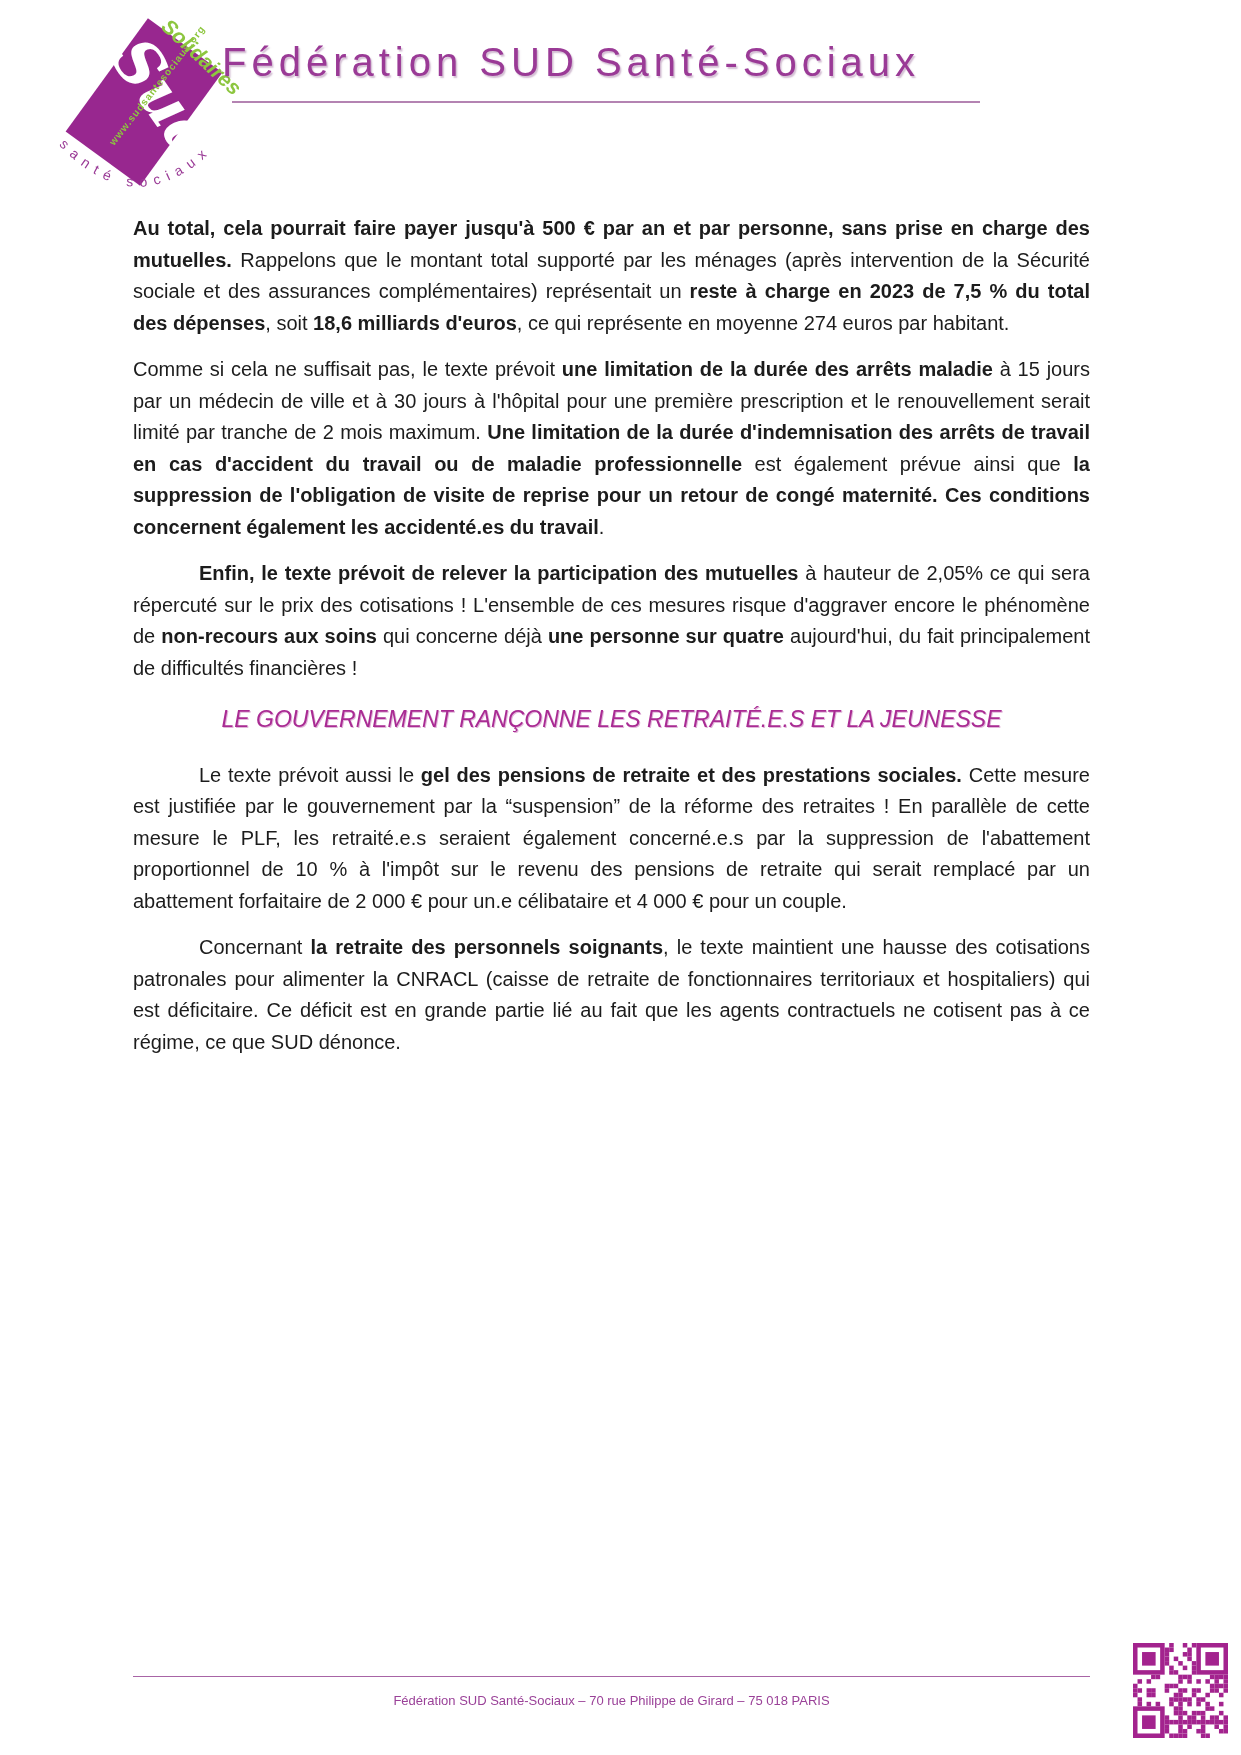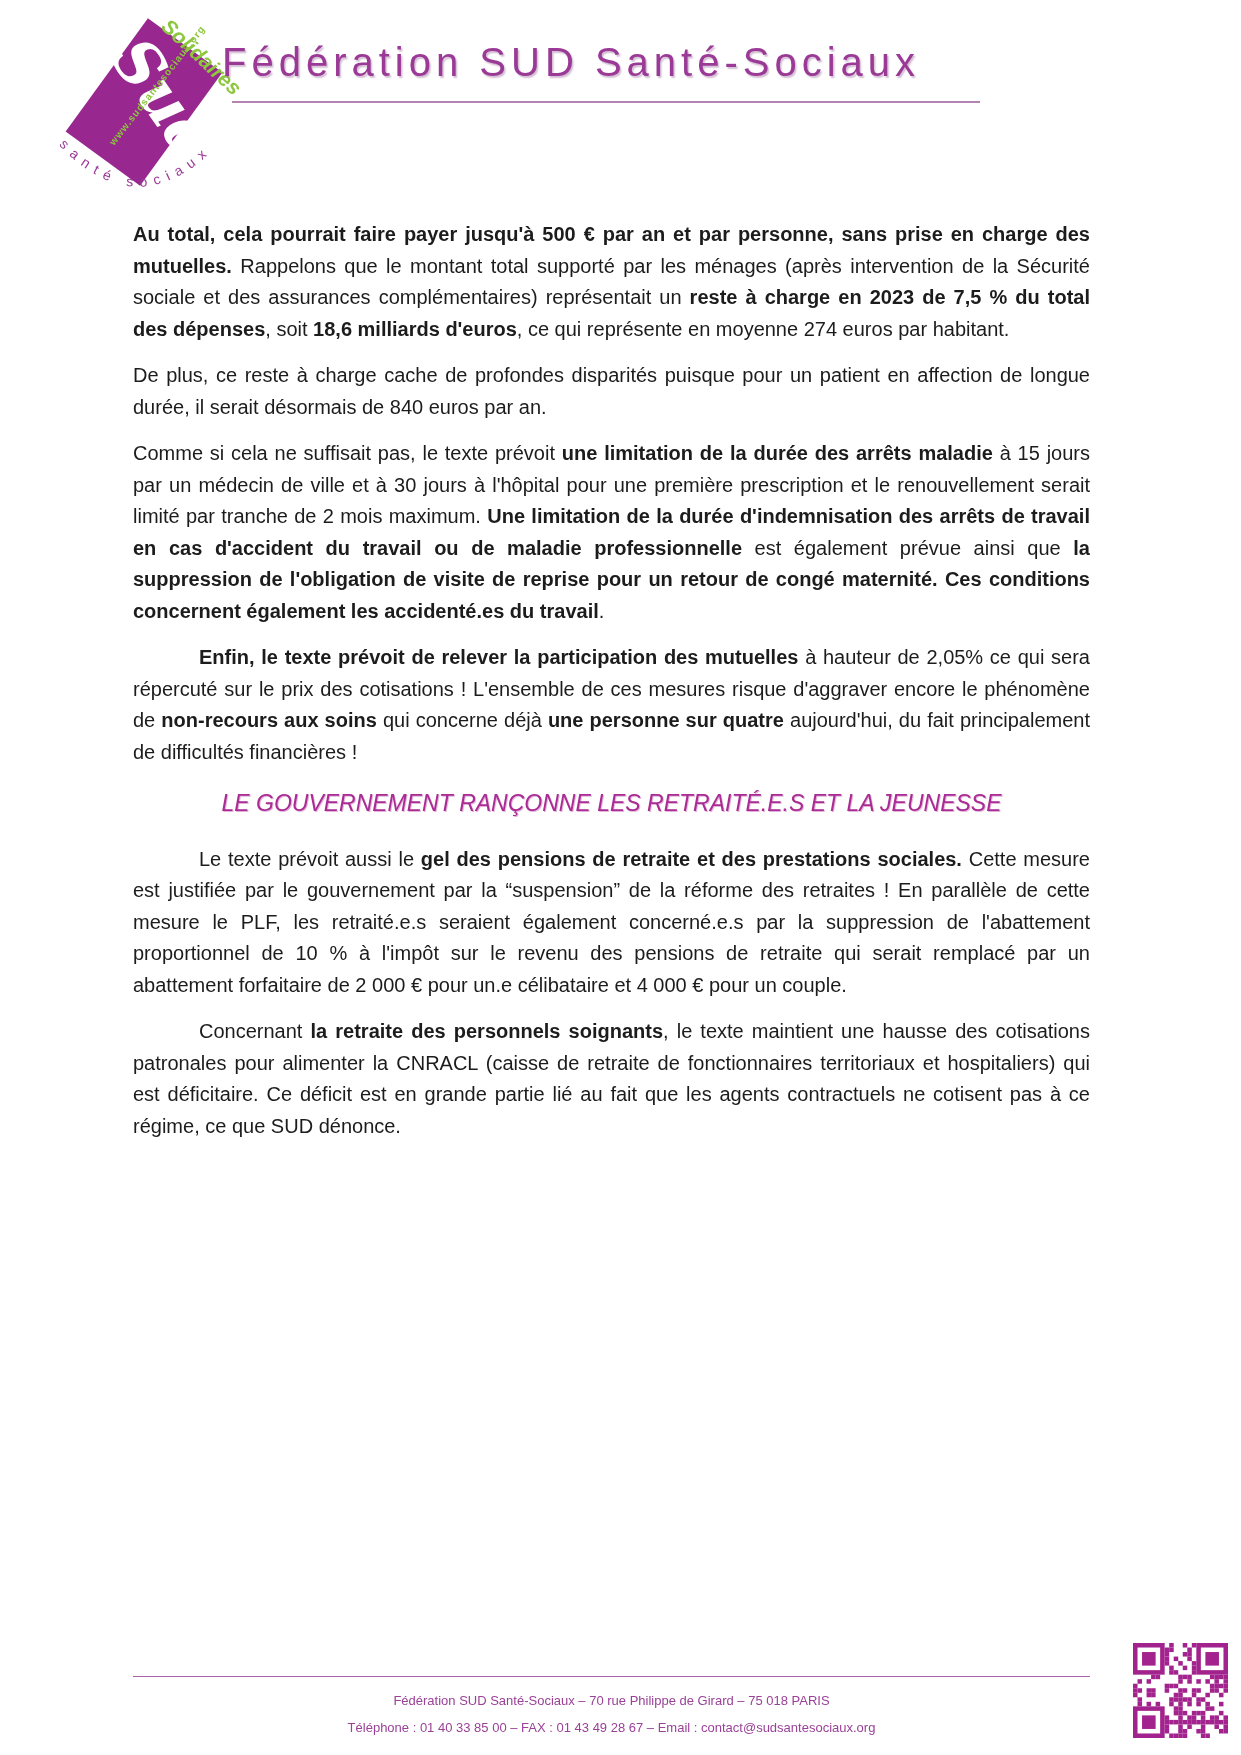--- a/index.html
+++ b/index.html
@@ -11,21 +11,21 @@
   .logo{position:absolute;left:50px;top:4px;width:190px;height:205px;}
   .page-title{
     position:absolute;left:222px;top:40px;width:765px;
     font-size:40px;letter-spacing:5px;color:#9a3a96;font-weight:normal;margin:0;
     text-shadow:1.5px 1.5px 1.5px rgba(130,70,130,.35);
     white-space:nowrap;
   }
   .header-rule{position:absolute;left:232px;top:101px;width:748px;height:0;border-top:2px solid #b483b2;}
   
   .body-col{position:absolute;left:133px;top:207px;width:957px;font-size:20px;line-height:31.5px;}
-  .body-col p{margin:12px 0 15px 0;text-align:justify;}
+  .body-col p{margin:6px 0 15px 0;text-align:justify;}
   .body-col p.indent{text-indent:66px;}
   .body-col p.lead-italic{font-weight:bold;font-style:italic;text-align:left;}
   .body-col .b{font-weight:bold;}
   .section-heading{
     margin:20px 0 24px 0;text-align:center;color:#a92b93;
     font-size:23px;font-weight:normal;font-style:italic;letter-spacing:0px;
     text-shadow:1px 1px 0 rgba(169,43,147,.35);
   }
   
   .footer-rule{position:absolute;left:133px;top:1676px;width:957px;height:0;border-top:1.5px solid #a864a6;}
@@ -47,32 +47,30 @@
     <text font-family="Liberation Sans, sans-serif" font-size="14" letter-spacing="7" fill="#9a3a96">
       <textPath href="#arcPath" startOffset="4">santé sociaux</textPath>
     </text>
   </svg>
 
   <h1 class="page-title">Fédération SUD Santé-Sociaux</h1>
   <div class="header-rule"></div>
 
   <div class="body-col">
       <p><span class="b">Au total, cela pourrait faire payer jusqu'à 500 € par an et par personne, sans prise en charge des mutuelles.</span><span> Rappelons que le montant total supporté par les ménages (après intervention de la Sécurité sociale et des assurances complémentaires) représentait un </span><span class="b">reste à charge en 2023 de 7,5 % du total des dépenses</span><span>, soit </span><span class="b">18,6 milliards d'euros</span><span>, ce qui représente en moyenne 274 euros par habitant.</span></p>
-      <p><span>De plus, ce reste à charge cache de profondes disparités puisque pour un patient en affection de longue durée, il serait désormais de 840 euros par an.</span></p>
       <p><span>Comme si cela ne suffisait pas, le texte prévoit </span><span class="b">une limitation de la durée des arrêts maladie</span><span> à 15 jours par un médecin de ville et à 30 jours à l'hôpital pour une première prescription et le renouvellement serait limité par tranche de 2 mois maximum. </span><span class="b">Une limitation de la durée d'indemnisation des arrêts de travail en cas d'accident du travail ou de maladie professionnelle</span><span> est également prévue ainsi que </span><span class="b">la suppression de l'obligation de visite de reprise pour un retour de congé maternité. Ces conditions concernent également les accidenté.es du travail</span><span>.</span></p>
       <p class="indent"><span class="b">Enfin, le texte prévoit de relever la participation des mutuelles</span><span> à hauteur de 2,05% ce qui sera répercuté sur le prix des cotisations ! L'ensemble de ces mesures risque d'aggraver encore le phénomène de </span><span class="b">non-recours aux soins</span><span> qui concerne déjà </span><span class="b">une personne sur quatre</span><span> aujourd'hui, du fait principalement de difficultés financières !</span></p>
       <h2 class="section-heading">LE GOUVERNEMENT RANÇONNE LES RETRAITÉ.E.S ET LA JEUNESSE</h2>
       <p class="indent"><span>Le texte prévoit aussi le </span><span class="b">gel des pensions de retraite et des prestations sociales.</span><span> Cette mesure est justifiée par le gouvernement par la “suspension” de la réforme des retraites ! En parallèle de cette mesure le PLF, les retraité.e.s seraient également concerné.e.s par la suppression de l'abattement proportionnel de 10 % à l'impôt sur le revenu des pensions de retraite qui serait remplacé par un abattement forfaitaire de 2 000 € pour un.e célibataire et 4 000 € pour un couple.</span></p>
       <p class="indent"><span>Concernant </span><span class="b">la retraite des personnels soignants</span><span>, le texte maintient une hausse des cotisations patronales pour alimenter la CNRACL (caisse de retraite de fonctionnaires territoriaux et hospitaliers) qui est déficitaire. Ce déficit est en grande partie lié au fait que les agents contractuels ne cotisent pas à ce régime, ce que SUD dénonce.</span></p>
     </div>
 
   <div class="footer-rule"></div>
   <div class="footer-text">
     <div>Fédération SUD Santé-Sociaux – 70 rue Philippe de Girard – 75 018 PARIS</div>
-    <div>Téléphone : 01 40 33 85 00 – FAX : 01 43 49 28 67 – Email : contact@sudsantesociaux.org</div>
   </div>
 
   <svg class="qr" viewBox="0 0 94.5 94.5">
       <rect x="36" y="0" width="4.5" height="4.5" fill="#a3238e"></rect>
       <rect x="49.5" y="0" width="4.5" height="4.5" fill="#a3238e"></rect>
       <rect x="58.5" y="0" width="4.5" height="4.5" fill="#a3238e"></rect>
       <rect x="31.5" y="4.5" width="4.5" height="4.5" fill="#a3238e"></rect>
       <rect x="36" y="4.5" width="4.5" height="4.5" fill="#a3238e"></rect>
       <rect x="54" y="4.5" width="4.5" height="4.5" fill="#a3238e"></rect>
       <rect x="31.5" y="9" width="4.5" height="4.5" fill="#a3238e"></rect>

